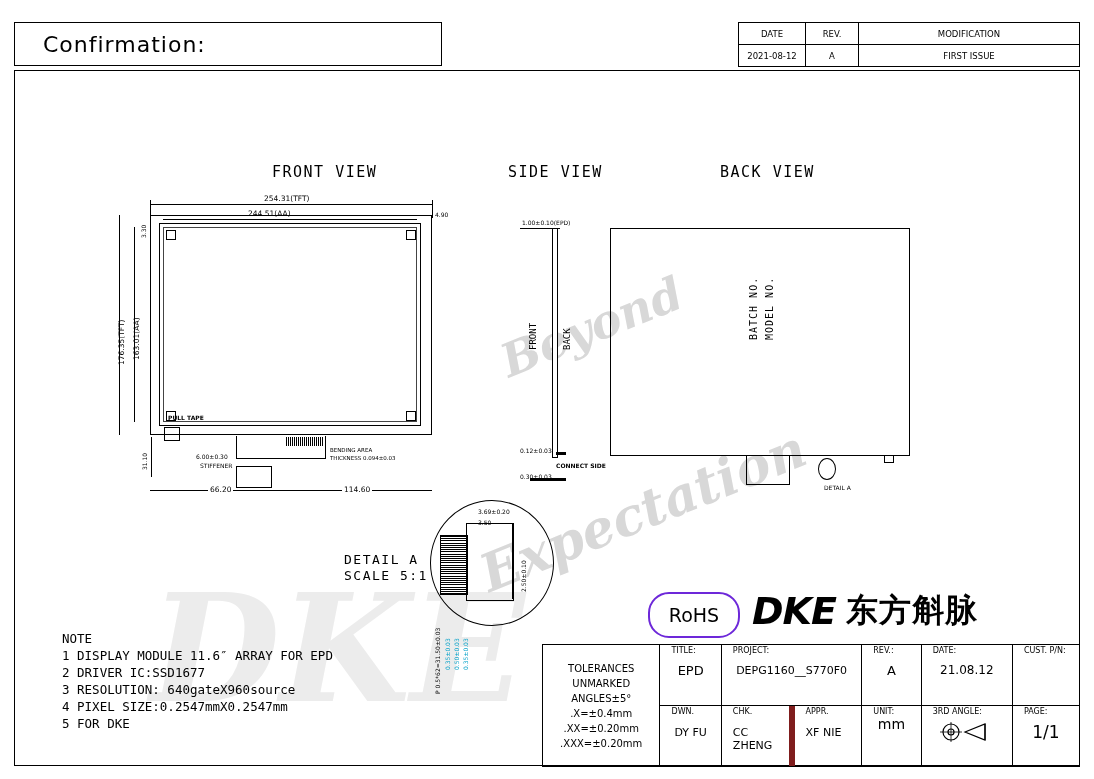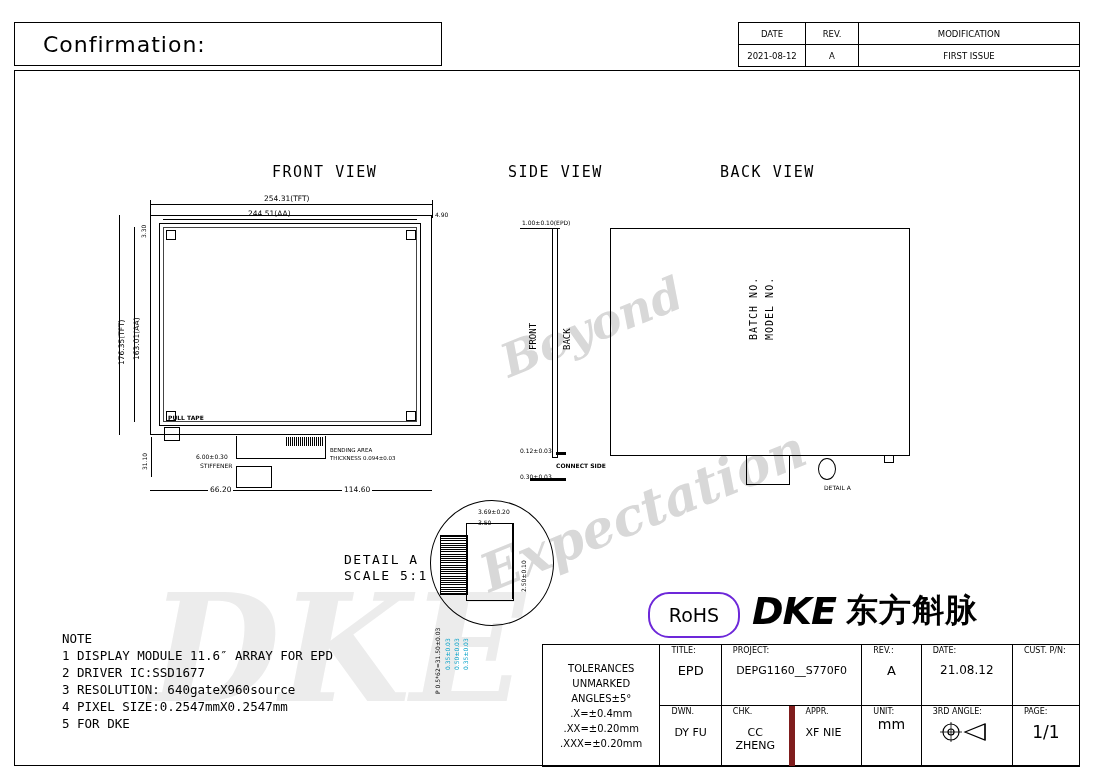--- a/index.html
+++ b/index.html
@@ -347,21 +347,21 @@
         <td>
           <div class="lbl">DWN.</div>
           <div style="text-align:center;font-size:11px;margin-top:10px;">DY FU</div>
         </td>
         <td colspan="0" style="padding:0;">
           <table style="width:100%;height:100%;border-collapse:collapse;">
             <tbody>
                   <tr>
               <td style="border:none;border-right:6px solid #7f1d1d;width:50%;">
                 <div class="lbl">CHK.</div>
-                <div style="text-align:center;font-size:11px;margin-top:10px;">CC ZHENG</div>
+                <div style="text-align:left;font-size:11px;margin-top:10px;">CC ZHENG</div>
               </td>
               <td style="border:none;">
                 <div class="lbl">APPR.</div>
                 <div style="font-size:11px;margin-top:10px;">XF NIE</div>
               </td>
             </tr>
           </tbody>
               </table>
         </td>
         <td>

